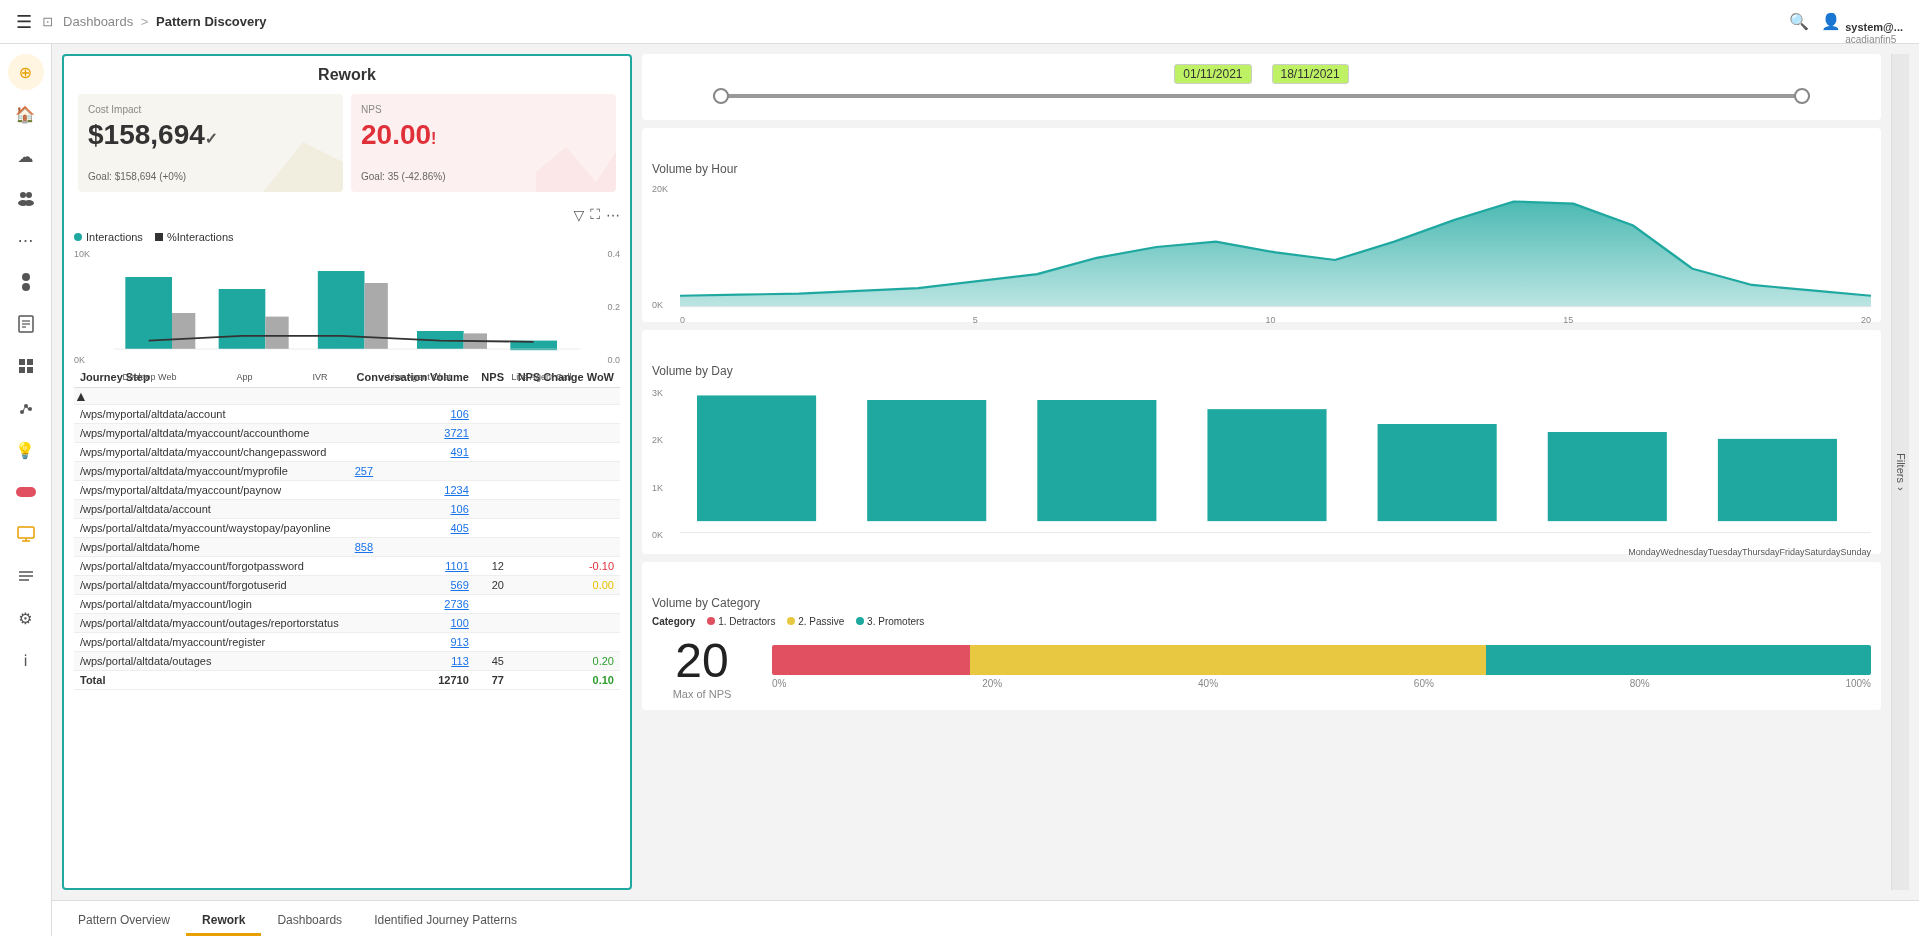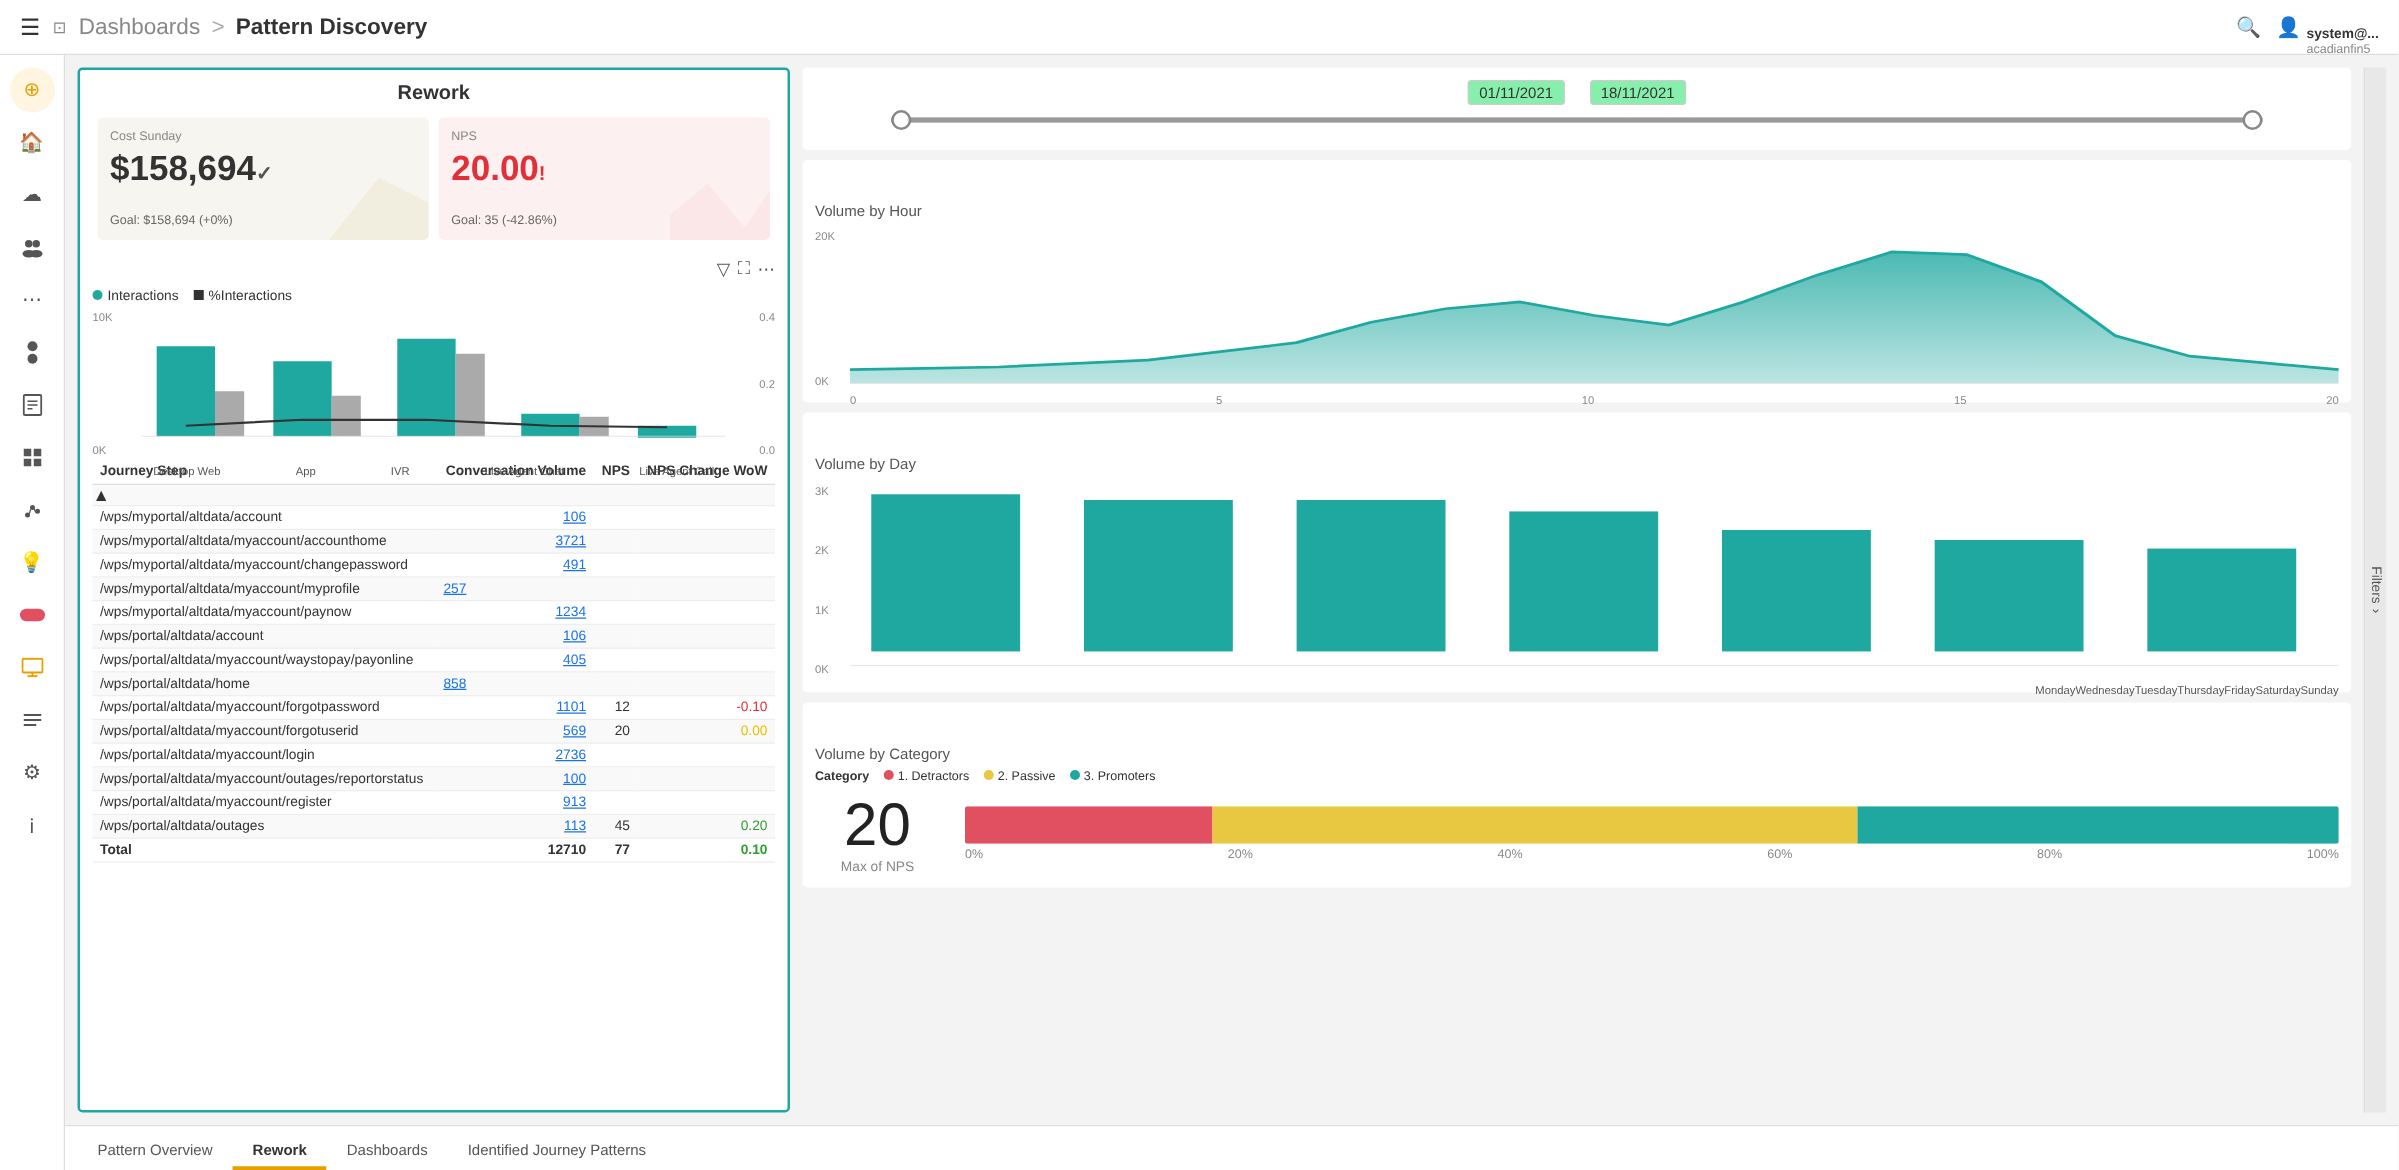--- a/index.html
+++ b/index.html
@@ -1,21 +1,21 @@
 <!DOCTYPE html>
 <html><head>
   <meta charset="utf-8">
   <style>
     * { box-sizing: border-box; margin: 0; padding: 0; }
     body { font-family: 'Segoe UI', Arial, sans-serif; background: #f3f3f3; font-size: 12px; color: #333; overflow: hidden; }
 
     
     .topbar { display: flex; align-items: center; justify-content: space-between; background: #fff; height: 44px; padding: 0 16px; border-bottom: 1px solid #ddd; }
     .topbar-left { display: flex; align-items: center; gap: 10px; }
-    .topbar-title { font-size: 18px; color: #333; }
+    .topbar-title { font-size: 13px; color: #333; }
     .topbar-title span { color: #aaa; }
     .topbar-title strong { color: #333; font-weight: 600; }
     .topbar-right { display: flex; align-items: center; gap: 12px; }
 
     
     .layout { display: flex; height: calc(100vh - 44px); }
     .sidebar { width: 52px; background: #fff; border-right: 1px solid #ddd; display: flex; flex-direction: column; align-items: center; padding: 10px 0; gap: 6px; }
     .sidebar-item { width: 36px; height: 36px; display: flex; align-items: center; justify-content: center; border-radius: 4px; cursor: pointer; color: #555; font-size: 16px; }
     .sidebar-item.active { color: #e8a000; }
 
@@ -56,21 +56,21 @@
     .red-val { color: #e0303a; }
     .green-val { color: #2e9e2e; }
     .total-row td { font-weight: 700; border-top: 1px solid #ccc; }
 
     
     .right-panel { flex: 1; display: flex; flex-direction: column; gap: 8px; }
 
     
     .date-range-bar { background: #fff; border-radius: 4px; padding: 10px 20px; display: flex; flex-direction: column; align-items: center; }
     .date-labels { display: flex; gap: 20px; font-size: 12px; color: #333; margin-bottom: 6px; }
-    .date-label { background: #86efac; border: 1px solid #ccc; border-radius: 3px; padding: 2px 8px; }
+    .date-label { background: #bef264; border: 1px solid #ccc; border-radius: 3px; padding: 2px 8px; }
     .slider-track { width: 100%; height: 4px; background: #ccc; border-radius: 2px; position: relative; margin: 4px 0; }
     .slider-fill { position: absolute; left: 0; right: 0; top: 0; height: 4px; background: #999; }
     .slider-handle { width: 16px; height: 16px; border-radius: 50%; background: #fff; border: 2px solid #888; position: absolute; top: -6px; cursor: pointer; }
     .slider-handle.left { left: 0; }
     .slider-handle.right { right: 0; }
 
     
     .chart-card { background: #fff; border-radius: 4px; padding: 10px; }
     .chart-card-title { font-size: 12px; color: #555; margin-bottom: 6px; margin-top: 24px; }
 
@@ -194,21 +194,21 @@
 
   <div style="flex:1;display:flex;flex-direction:column;overflow:hidden;">
     <div class="main-content">
       <div class="dashboard-area">
 
         <div class="left-panel">
           <div class="rework-title">Rework</div>
 
           <div class="kpi-row">
             <div class="kpi-card">
-              <div class="kpi-label">Cost Sunday</div>
+              <div class="kpi-label">Cost Impact</div>
               <div class="kpi-value">
                 <span>$158,694</span><span style="font-size:16px;color:#555;">✓</span>
               </div>
               <div class="kpi-goal">Goal: $158,694 (+0%)</div>
               <svg class="kpi-bg-shape" width="80" height="60" viewBox="0 0 80 60">
                 <polygon points="0,60 40,10 80,30 80,60" fill="#c8b870" opacity="0.35"></polygon>
               </svg>
             </div>
             <div class="kpi-card nps-card">
               <div class="kpi-label">NPS</div>

